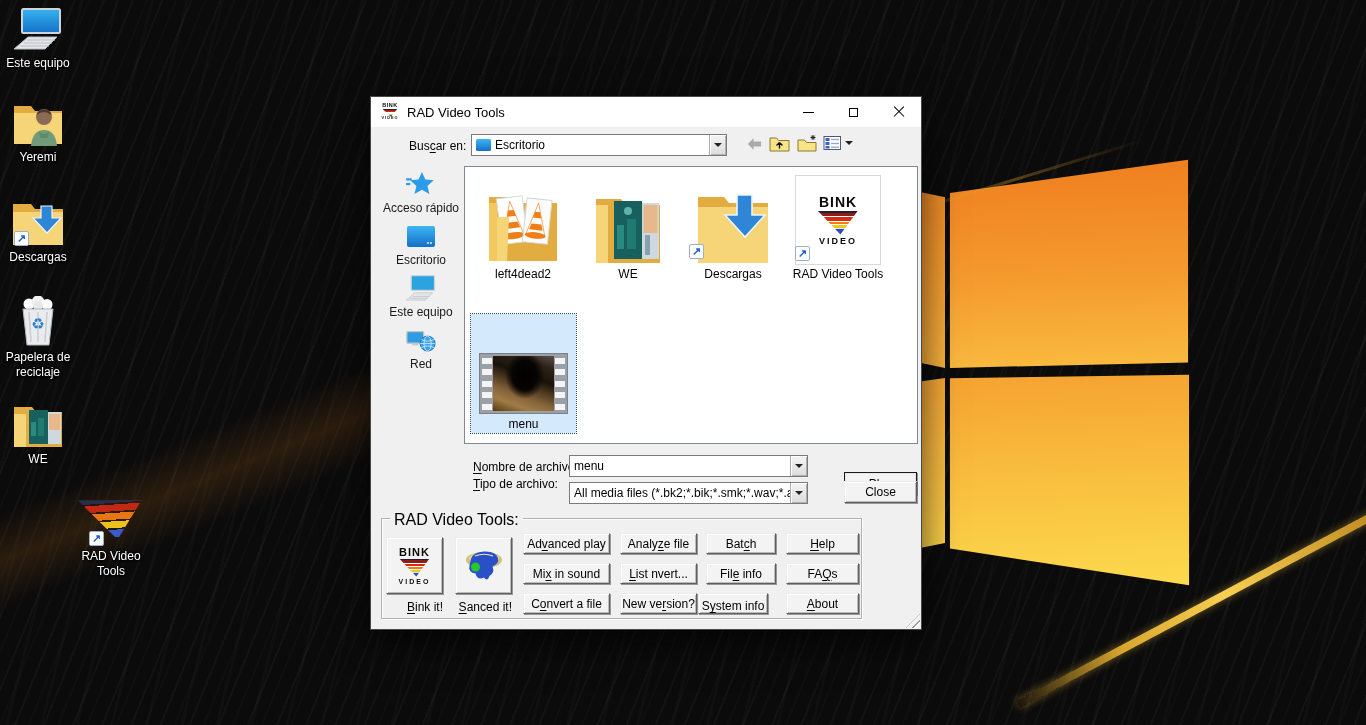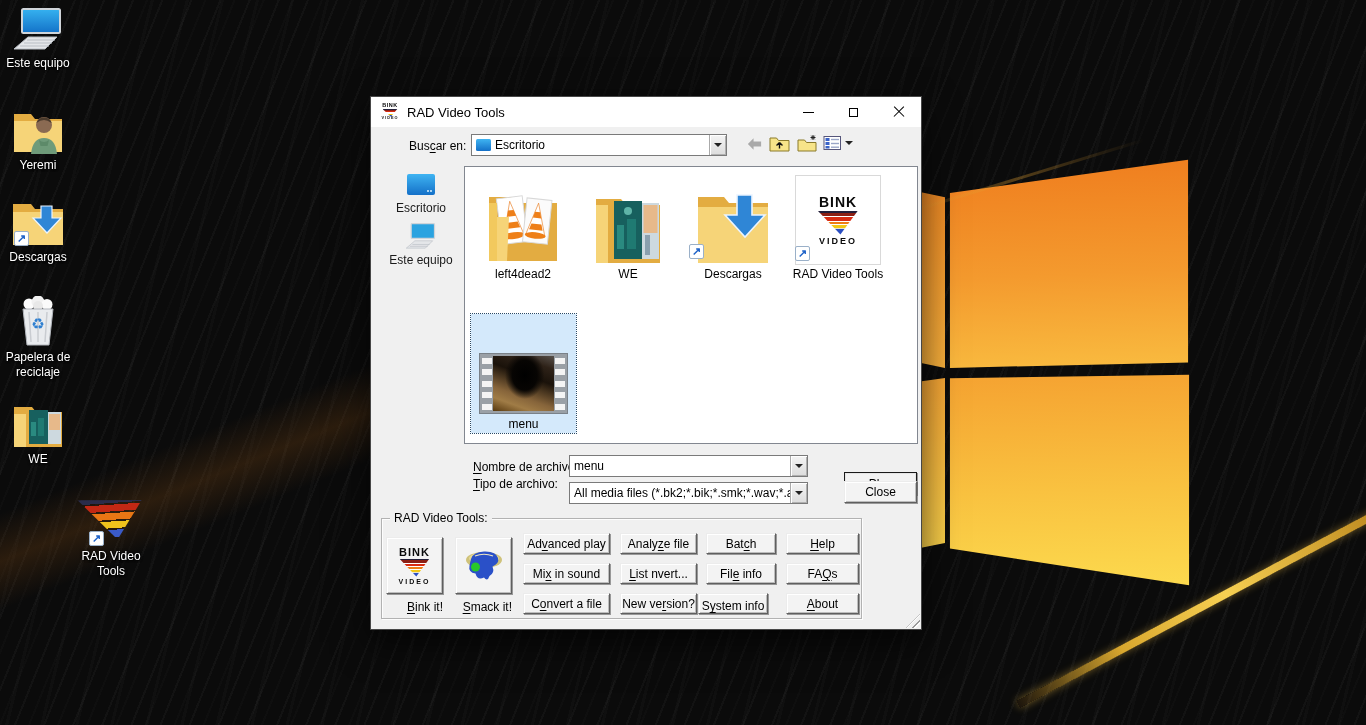--- a/index.html
+++ b/index.html
@@ -116,21 +116,21 @@
       radial-gradient(45% 60% at 52% 35%, #000 0%, #070503 45%, rgba(0,0,0,0) 72%),
       linear-gradient(200deg,#57504a 0%, #2e2218 18%, #1a120a 38%, #86643a 68%, #a07c46 82%, #58390f 100%); }
   .menu-item .flbl { position:absolute; bottom:2px; font-size:12px; }
 
   
   .flabel { position:absolute; font-size:12px; color:#000; white-space:nowrap; }
 
   
   .groupbox { position:absolute; left:10px; top:421px; width:481px; height:101px;
     border:1px solid #b2b2b2; box-shadow:inset 1px 1px 0 #fdfdfd, 1px 1px 0 #fdfdfd; }
-  .gb-title { position:absolute; top:-8px; left:8px; background:#f0f0f0; padding:0 4px; font-size:12px; }
+  .gb-title { position:absolute; top:-8px; left:8px; background:#f0f0f0; padding:0 4px; font-size:16px; }
   .iconbtn { position:absolute; width:57px; height:57px; }
   .iconbtn .binklogo { width:100%; height:100%; align-items:center; justify-content:center; display:flex; }
   .under-lbl { position:absolute; font-size:12px; text-align:right; }
 
   .resize-grip { position:absolute; right:1px; bottom:1px; width:14px; height:14px;
     background:repeating-linear-gradient(135deg, rgba(0,0,0,0) 0 3px, #9a9a9a 3px 4.5px, #fdfdfd 4.5px 5.5px);
     clip-path:polygon(100% 0,100% 100%,0 100%); }
 
   u { text-underline-offset:2px; }
 </style>
@@ -162,21 +162,21 @@
       <g stroke="#b9bec4" stroke-width="1">
           <line x1="7" y1="38" x2="36" y2="38"></line>
           <line x1="11" y1="35" x2="39" y2="35"></line>
           <line x1="14" y1="32" x2="42" y2="32"></line>
         </g>
     </svg>
   </div>
   <div class="lbl">Este equipo</div>
 </div>
 
-<div class="dicon" style="left:0px; top:108px;">
+<div class="dicon" style="left:0px; top:100px;">
   <div class="ic">
     <svg width="54" height="46" viewBox="0 0 54 46">
       <path d="M3 6 h17 l4 5 h27 v33 H3 z" fill="#e3ac41"></path>
       <path d="M3 13 h48 v31 H3 z" fill="#f6d478"></path>
       <circle cx="33" cy="17" r="8" fill="#8a6a52"></circle>
       <path d="M25.5 15 q2-6 8-5.5 q6 0.5 7 5.5 q-4-3 -7.5-3 q-4 0 -7.5 3 z" fill="#4a3a2c"></path>
       <path d="M20 46 q1.5-16 13-16 q11.5 0 13 16 z" fill="#6f9b7a"></path>
       <path d="M28 32 q5 4 10 0 l-1.5 6 h-7 z" fill="#5d8a69"></path>
     </svg>
   </div>
@@ -302,20 +302,32 @@
           <line x1="8" y1="8.5" x2="16" y2="8.5"></line>
           <line x1="8" y1="12.2" x2="16" y2="12.2"></line>
         </g>
     </svg>
     <span class="caret" style="margin-left:3px;"></span>
   </div>
 
   <div class="sidebar">
     <div class="side-item">
       <div class="sic">
+        <svg width="30" height="27" viewBox="0 0 32 29">
+          <path d="M17 1 l3.7 8.2 9 0.8 -6.8 6 2.1 8.8 -8-4.7 -8 4.7 2.1-8.8 -6.8-6 9-0.8 z" fill="#2a9ce8"></path>
+          <g stroke="#2a9ce8" stroke-width="2.4">
+              <line x1="0" y1="9" x2="6" y2="9"></line>
+              <line x1="0" y1="14" x2="4.5" y2="14"></line>
+            </g>
+        </svg>
+      </div>
+      <div class="slbl">Acceso rápido</div>
+    </div>
+    <div class="side-item">
+      <div class="sic">
         <svg width="30" height="23" viewBox="0 0 30 23">
           <defs>
               <linearGradient id="scr2" x1="0" y1="0" x2="0" y2="1">
                 <stop offset="0" stop-color="#3fb4f2"></stop>
                 <stop offset="1" stop-color="#1470c8"></stop>
               </linearGradient>
             </defs>
           <rect x="1" y="1" width="28" height="21" rx="2" fill="url(#scr2)"></rect>
           <g fill="#d9f0ff">
               <circle cx="22" cy="18" r="1"></circle>
@@ -330,20 +342,35 @@
         <svg width="32" height="27" viewBox="0 0 50 44">
           <rect x="9" y="1" width="38" height="24" rx="1.5" fill="#2ba3e0" stroke="#cfd4d9" stroke-width="2"></rect>
           <polygon points="1,41 15,29 44,29 32,41" fill="#e4e6e9" stroke="#b9bec4" stroke-width="1"></polygon>
           <g stroke="#b9bec4" stroke-width="1">
               <line x1="7" y1="38" x2="36" y2="38"></line>
               <line x1="11" y1="35" x2="39" y2="35"></line>
             </g>
         </svg>
       </div>
       <div class="slbl">Este equipo</div>
+    </div>
+    <div class="side-item">
+      <div class="sic">
+        <svg width="30" height="25" viewBox="0 0 34 28">
+          <rect x="1" y="4" width="19" height="13" rx="1" fill="#2f9ce0" stroke="#bfc4c9" stroke-width="1.5"></rect>
+          <rect x="7" y="17.5" width="7" height="2" fill="#c3c8cd"></rect>
+          <circle cx="24.5" cy="17.5" r="8.5" fill="#3aa0e8" stroke="#1a70b0" stroke-width="1"></circle>
+          <g stroke="#cfeaff" stroke-width="1" fill="none">
+            <ellipse cx="24.5" cy="17.5" rx="4" ry="8.5"></ellipse>
+            <line x1="16" y1="17.5" x2="33" y2="17.5"></line>
+            <path d="M17.5 13 q7 3.5 14 0 M17.5 22 q7 -3.5 14 0"></path>
+          </g>
+        </svg>
+      </div>
+      <div class="slbl">Red</div>
     </div>
   </div>
 
   <div class="filelist">
 
     <div class="fitem" style="left:6px;">
       <div class="fic">
         <svg width="78" height="82" viewBox="0 0 78 82">
           <path d="M5 14 h26 l5 6 h37 v58 H5 z" fill="#e3ac41"></path>
           <g transform="rotate(-7 30 45)">
@@ -460,21 +487,21 @@
 
     <div class="btn95 iconbtn" style="left:73px; top:18px;">
       <svg width="42" height="42" viewBox="0 0 42 42">
         <ellipse cx="21" cy="15" rx="18" ry="8" fill="#cfc27a"></ellipse>
         <ellipse cx="21" cy="13.5" rx="15" ry="5.5" fill="#e4d896"></ellipse>
         <path d="M8 14 q2-7 13-7.5 q12-0.5 14 6.5 q1.5 5.5-5.5 8.5 q2.5 6.5-3 9.5 q-2 6-5.5 1.5 q-6.5 3.5-8.5-4 q-7.5-1-6-8 z" fill="#2a50c8"></path>
         <circle cx="12.5" cy="22" r="4.5" fill="#28c828"></circle>
         <path d="M12 11 q9-3.5 18 0" stroke="#efe6c0" stroke-width="1.2" fill="none"></path>
       </svg>
     </div>
-    <div class="under-lbl" style="left:73px; top:81px; width:57px;"><span></span><u>S</u><span>mack it!</span></div>
+    <div class="under-lbl" style="left:73px; top:81px; width:57px;"><span></span><u>S</u><span>anced it!</span></div>
 
     <div class="btn95" style="left:141px; top:14px; width:87px; height:21px;">
         <span><span>Ad</span><u>v</u><span>anced play</span></span>
       </div>
     <div class="btn95" style="left:238px; top:14px; width:77px; height:21px;">
         <span><span>Analy</span><u>z</u><span>e file</span></span>
       </div>
     <div class="btn95" style="left:324px; top:14px; width:70px; height:21px;">
         <span><span>Bat</span><u>c</u><span>h</span></span>
       </div>

